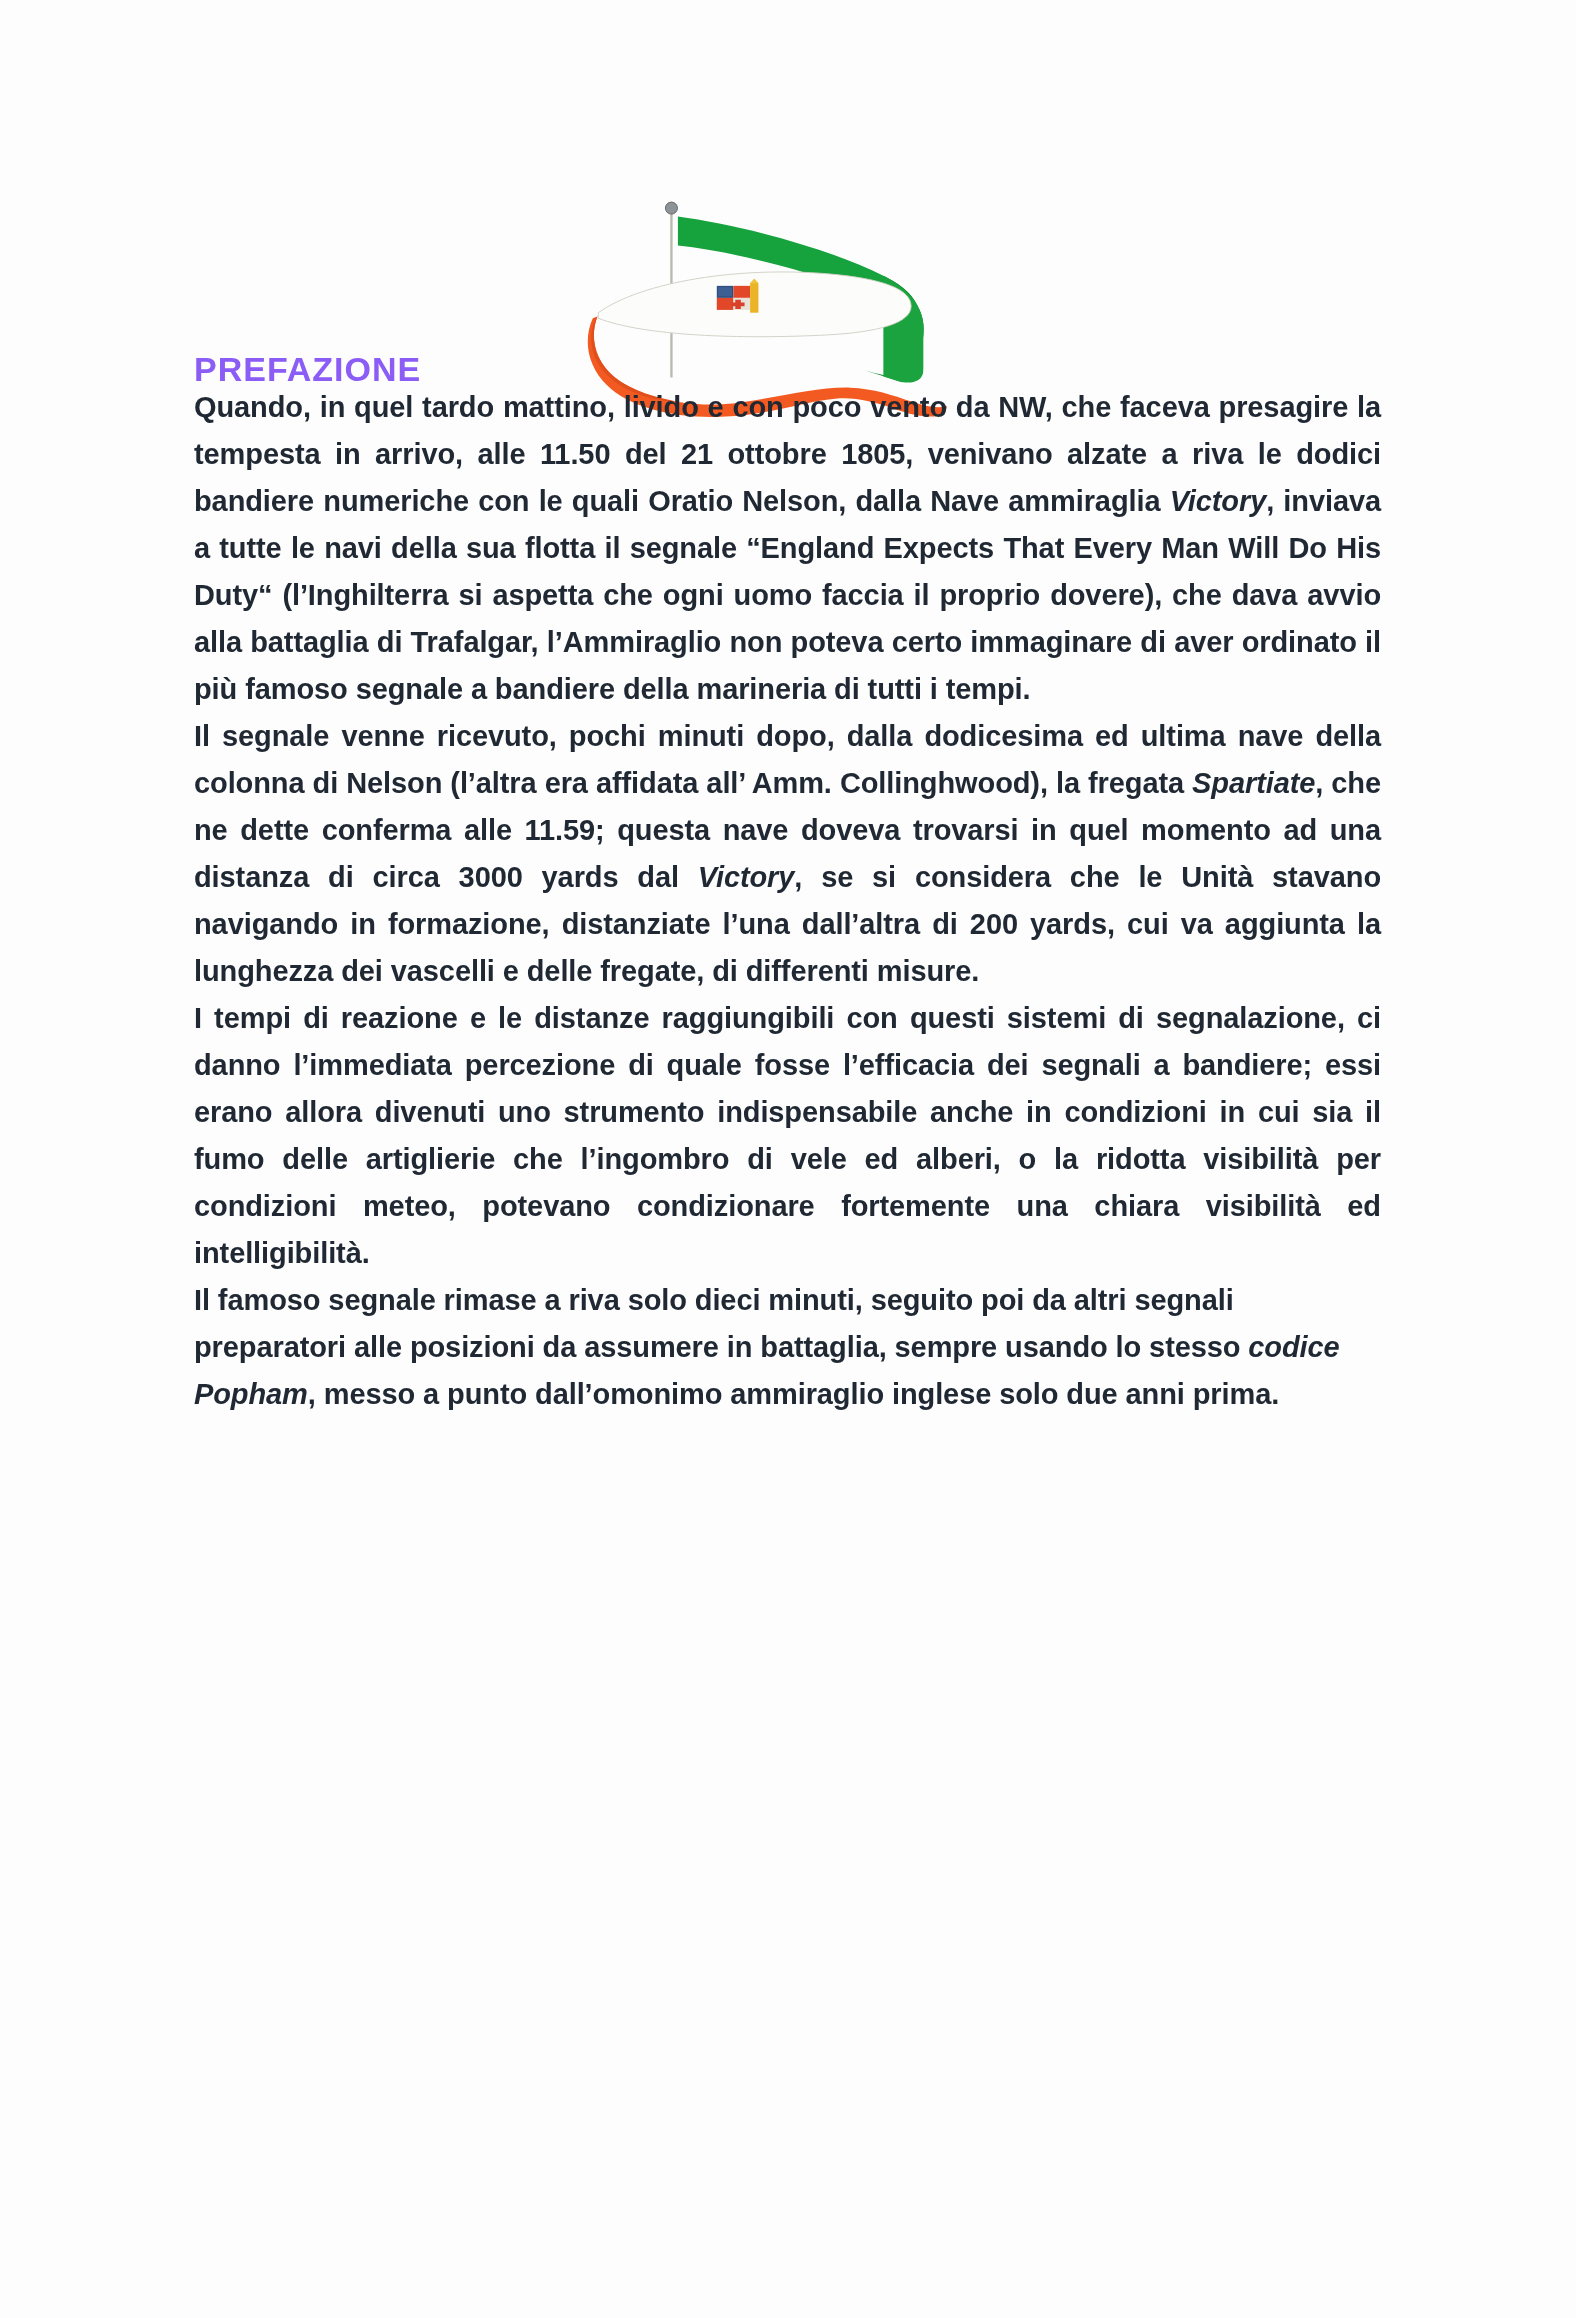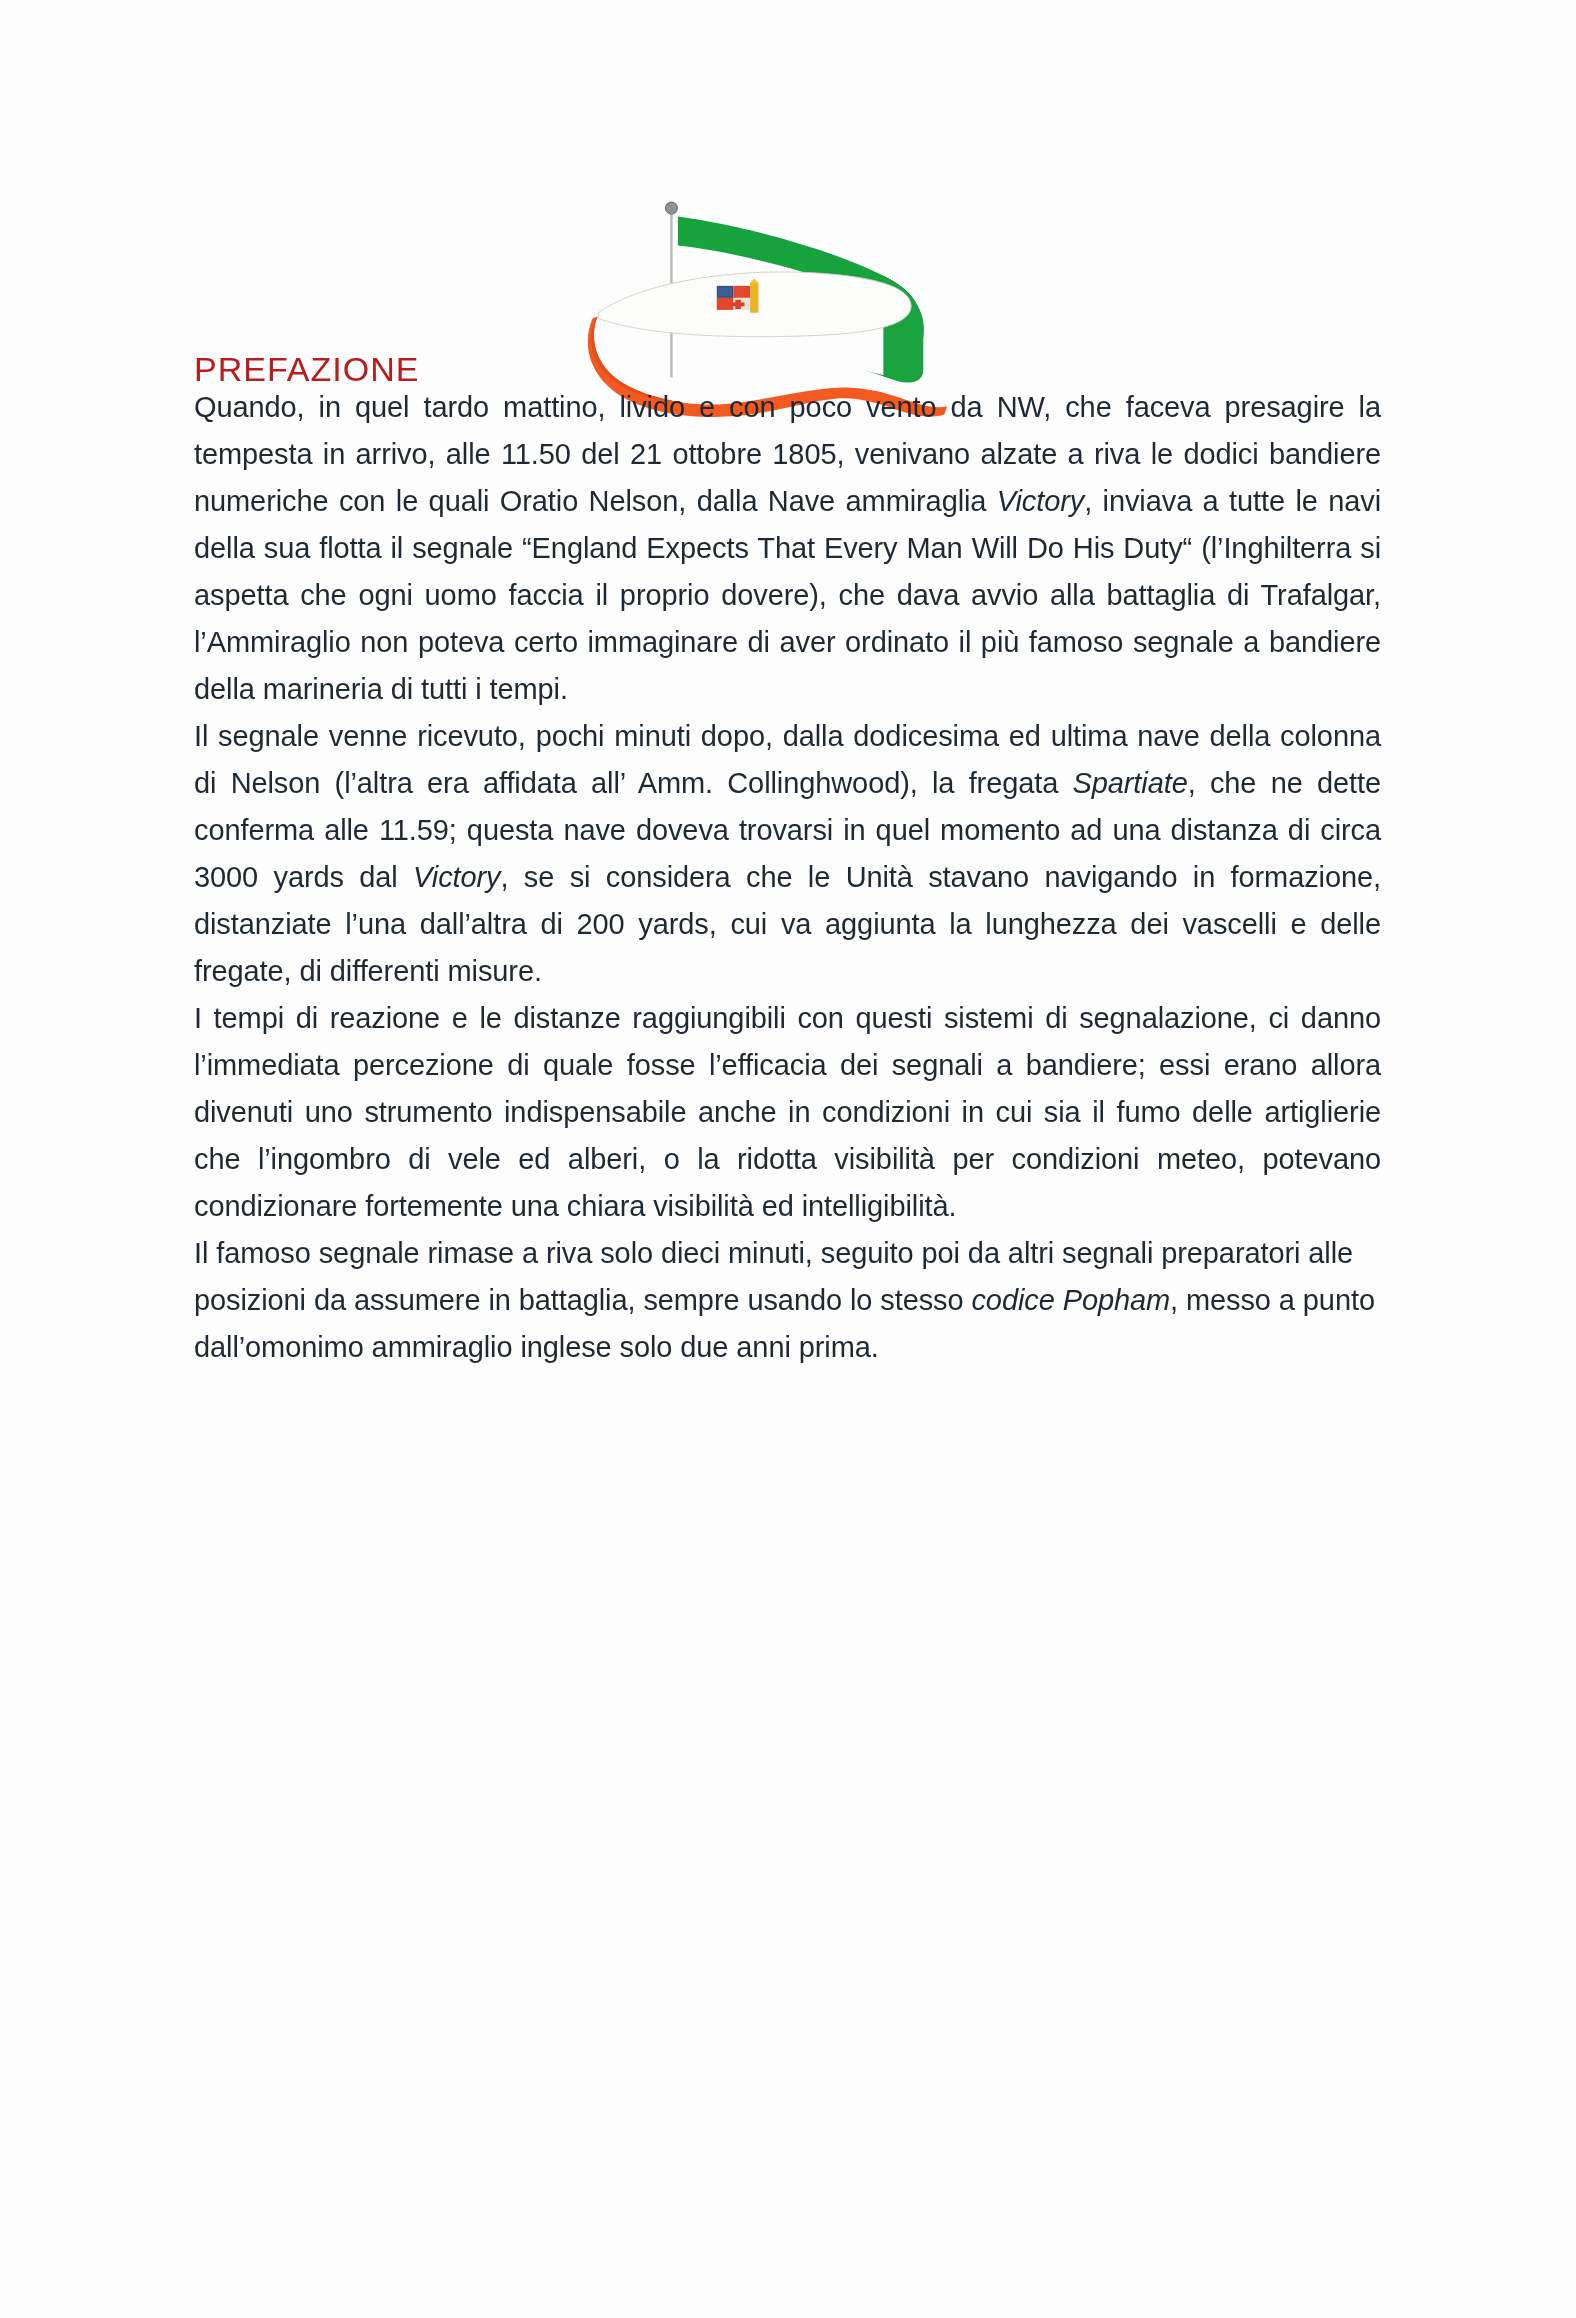--- a/index.html
+++ b/index.html
@@ -29,23 +29,23 @@
     top: 83px;
     width: 1577px;
     height: 260px;
   }
 
   .page-heading {
     position: absolute;
     left: 194px;
     top: 269px;
     font-size: 34px;
-    font-weight: normal;
+    font-weight: bold;
     letter-spacing: 1px;
-    color: #b91c1c;
+    color: #8b5cf6;
     line-height: 1;
     white-space: nowrap;
   }
 
   
   .flag-emblem {
     position: absolute;
     left: 587px;
     top: 114px;
     width: 366px;
@@ -61,21 +61,21 @@
   .body-text {
     position: absolute;
     left: 194px;
     top: 384px;
     width: 1187px;
     font-size: 29px;
     line-height: 47px;
     text-align: justify;
     text-justify: inter-word;
     color: #1f2833;
-    font-weight: 400;
+    font-weight: 700;
     letter-spacing: -0.1px;
   }
   .body-text p {
     margin: 0;
     padding: 0;
     text-align: justify;
   }
   .body-text p:last-child {
     text-align: left;
   }

